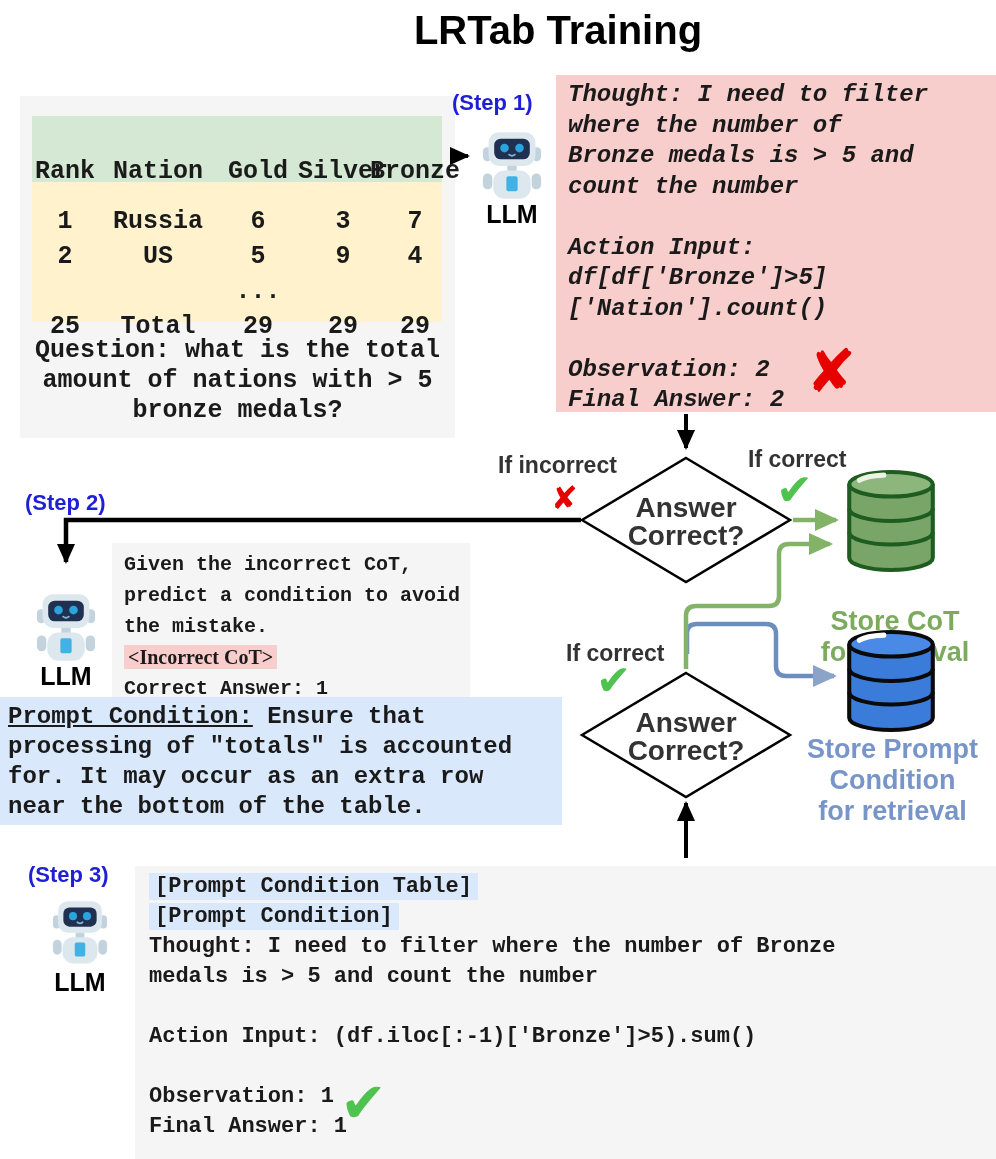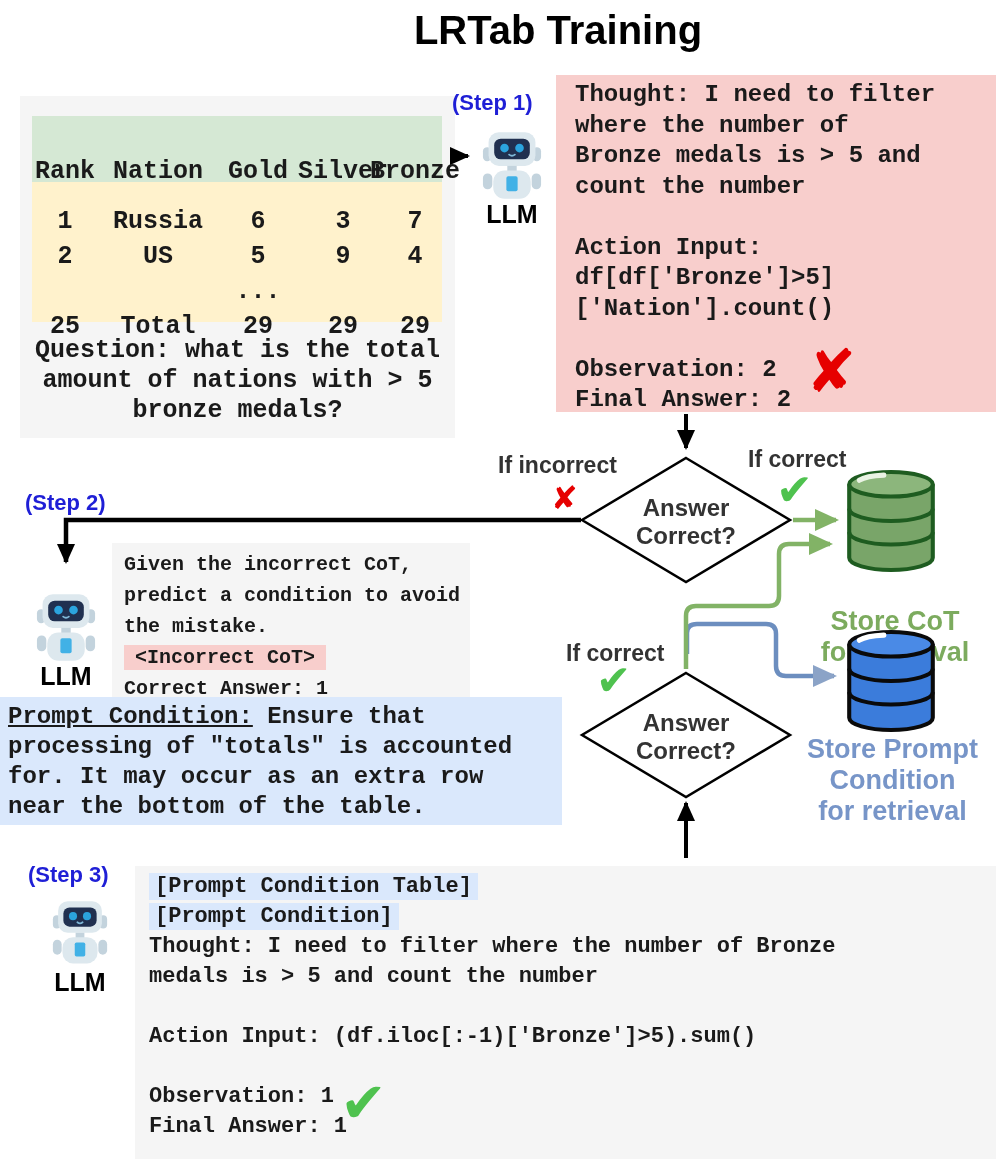--- a/index.html
+++ b/index.html
@@ -15,42 +15,42 @@
 
   
   #table-panel{left:20px;top:96px;width:435px;height:342px;background:var(--gray,#f5f5f5);}
   #tbl-header{position:absolute;left:12px;top:20px;width:410px;height:66px;background:var(--green_header,#d5e8d4);display:flex;align-items:center;}
   #tbl-body{position:absolute;left:12px;top:86px;width:410px;height:140px;background:var(--yellow,#fff2cc);}
   .trow{display:flex;height:35px;align-items:center;}
   .tcell{display:flex;align-items:center;justify-content:center;white-space:nowrap;font-size:25px;margin-top:44px;}
   .c0{width:66px}.c1{width:120px}.c2{width:80px}.c3{width:90px}.c4{width:54px}
   #question{position:absolute;left:0;top:240px;width:435px;text-align:center;font-size:25px;line-height:30px;}
 
-  #pink-box{left:556px;top:75px;width:440px;height:337px;background:var(--pink,#f8cecc);padding:6px 19px;box-sizing:border-box;}
+  #pink-box{left:556px;top:75px;width:440px;height:337px;background:var(--pink,#f8cecc);padding:6px 12px;box-sizing:border-box;font-style:italic;}
   #pink-box .ln{height:30.5px;white-space:pre;font-size:24px;}
 
   #step2-box{left:112px;top:543px;width:358px;height:158px;background:var(--gray,#f5f5f5);padding:10px 12px;box-sizing:border-box;}
   #step2-box .ln{height:31px;white-space:pre;font-size:20px;}
-  .hl-pink{background:var(--pink,#f8cecc);padding:1px 11px;}
+  .hl-pink{background:var(--pink,#f8cecc);padding:1px 4px;font-family:Liberation Serif, serif;}
 
   #blue-box{left:0;top:697px;width:562px;height:128px;background:var(--blue_highlight,#dae8fc);padding:6px 8px;box-sizing:border-box;}
   #blue-box .ln{height:30px;white-space:pre;font-size:24px;}
   .underline{text-decoration:underline;}
 
   #step3-box{left:135px;top:866px;width:861px;height:293px;background:var(--gray,#f5f5f5);padding:8px 14px;box-sizing:border-box;}
   #step3-box .ln{height:30px;white-space:pre;font-size:22px;}
   .hl-blue{background:var(--blue_highlight,#dae8fc);padding:1px 6px;}
 
   
   .step-label{color:var(--step_blue,#1f1fd6);font-weight:bold;font-size:22px;white-space:nowrap;}
   .llm-label{font-weight:bold;font-size:25px;color:#000;text-align:center;}
   .robot{width:60px;height:80px;display:block;}
 
   
-  .diamond-label{width:180px;text-align:center;font-size:24px;line-height:28px;font-weight:bold;color:#333;}
+  .diamond-label{width:180px;text-align:center;font-size:28px;line-height:28px;font-weight:bold;color:#333;}
   .cond-label{font-size:23px;font-weight:bold;color:#333;white-space:nowrap;}
   .mark-x{color:var(--red,#e60000);font-weight:bold;line-height:1;}
   .mark-check{color:var(--check_green,#4fc24f);font-weight:bold;line-height:1;}
 
   
   #green-db-label{left:795px;top:566px;width:200px;text-align:center;font-size:27px;line-height:31px;font-weight:bold;color:var(--green_text,#7cab5e);margin-top:40px;}
   #blue-db-label{left:785px;top:734px;width:215px;text-align:center;font-size:27px;line-height:31px;font-weight:bold;color:var(--blue_text,#7795c8);}
 
   #connectors{position:absolute;left:0;top:0;}
 </style>

